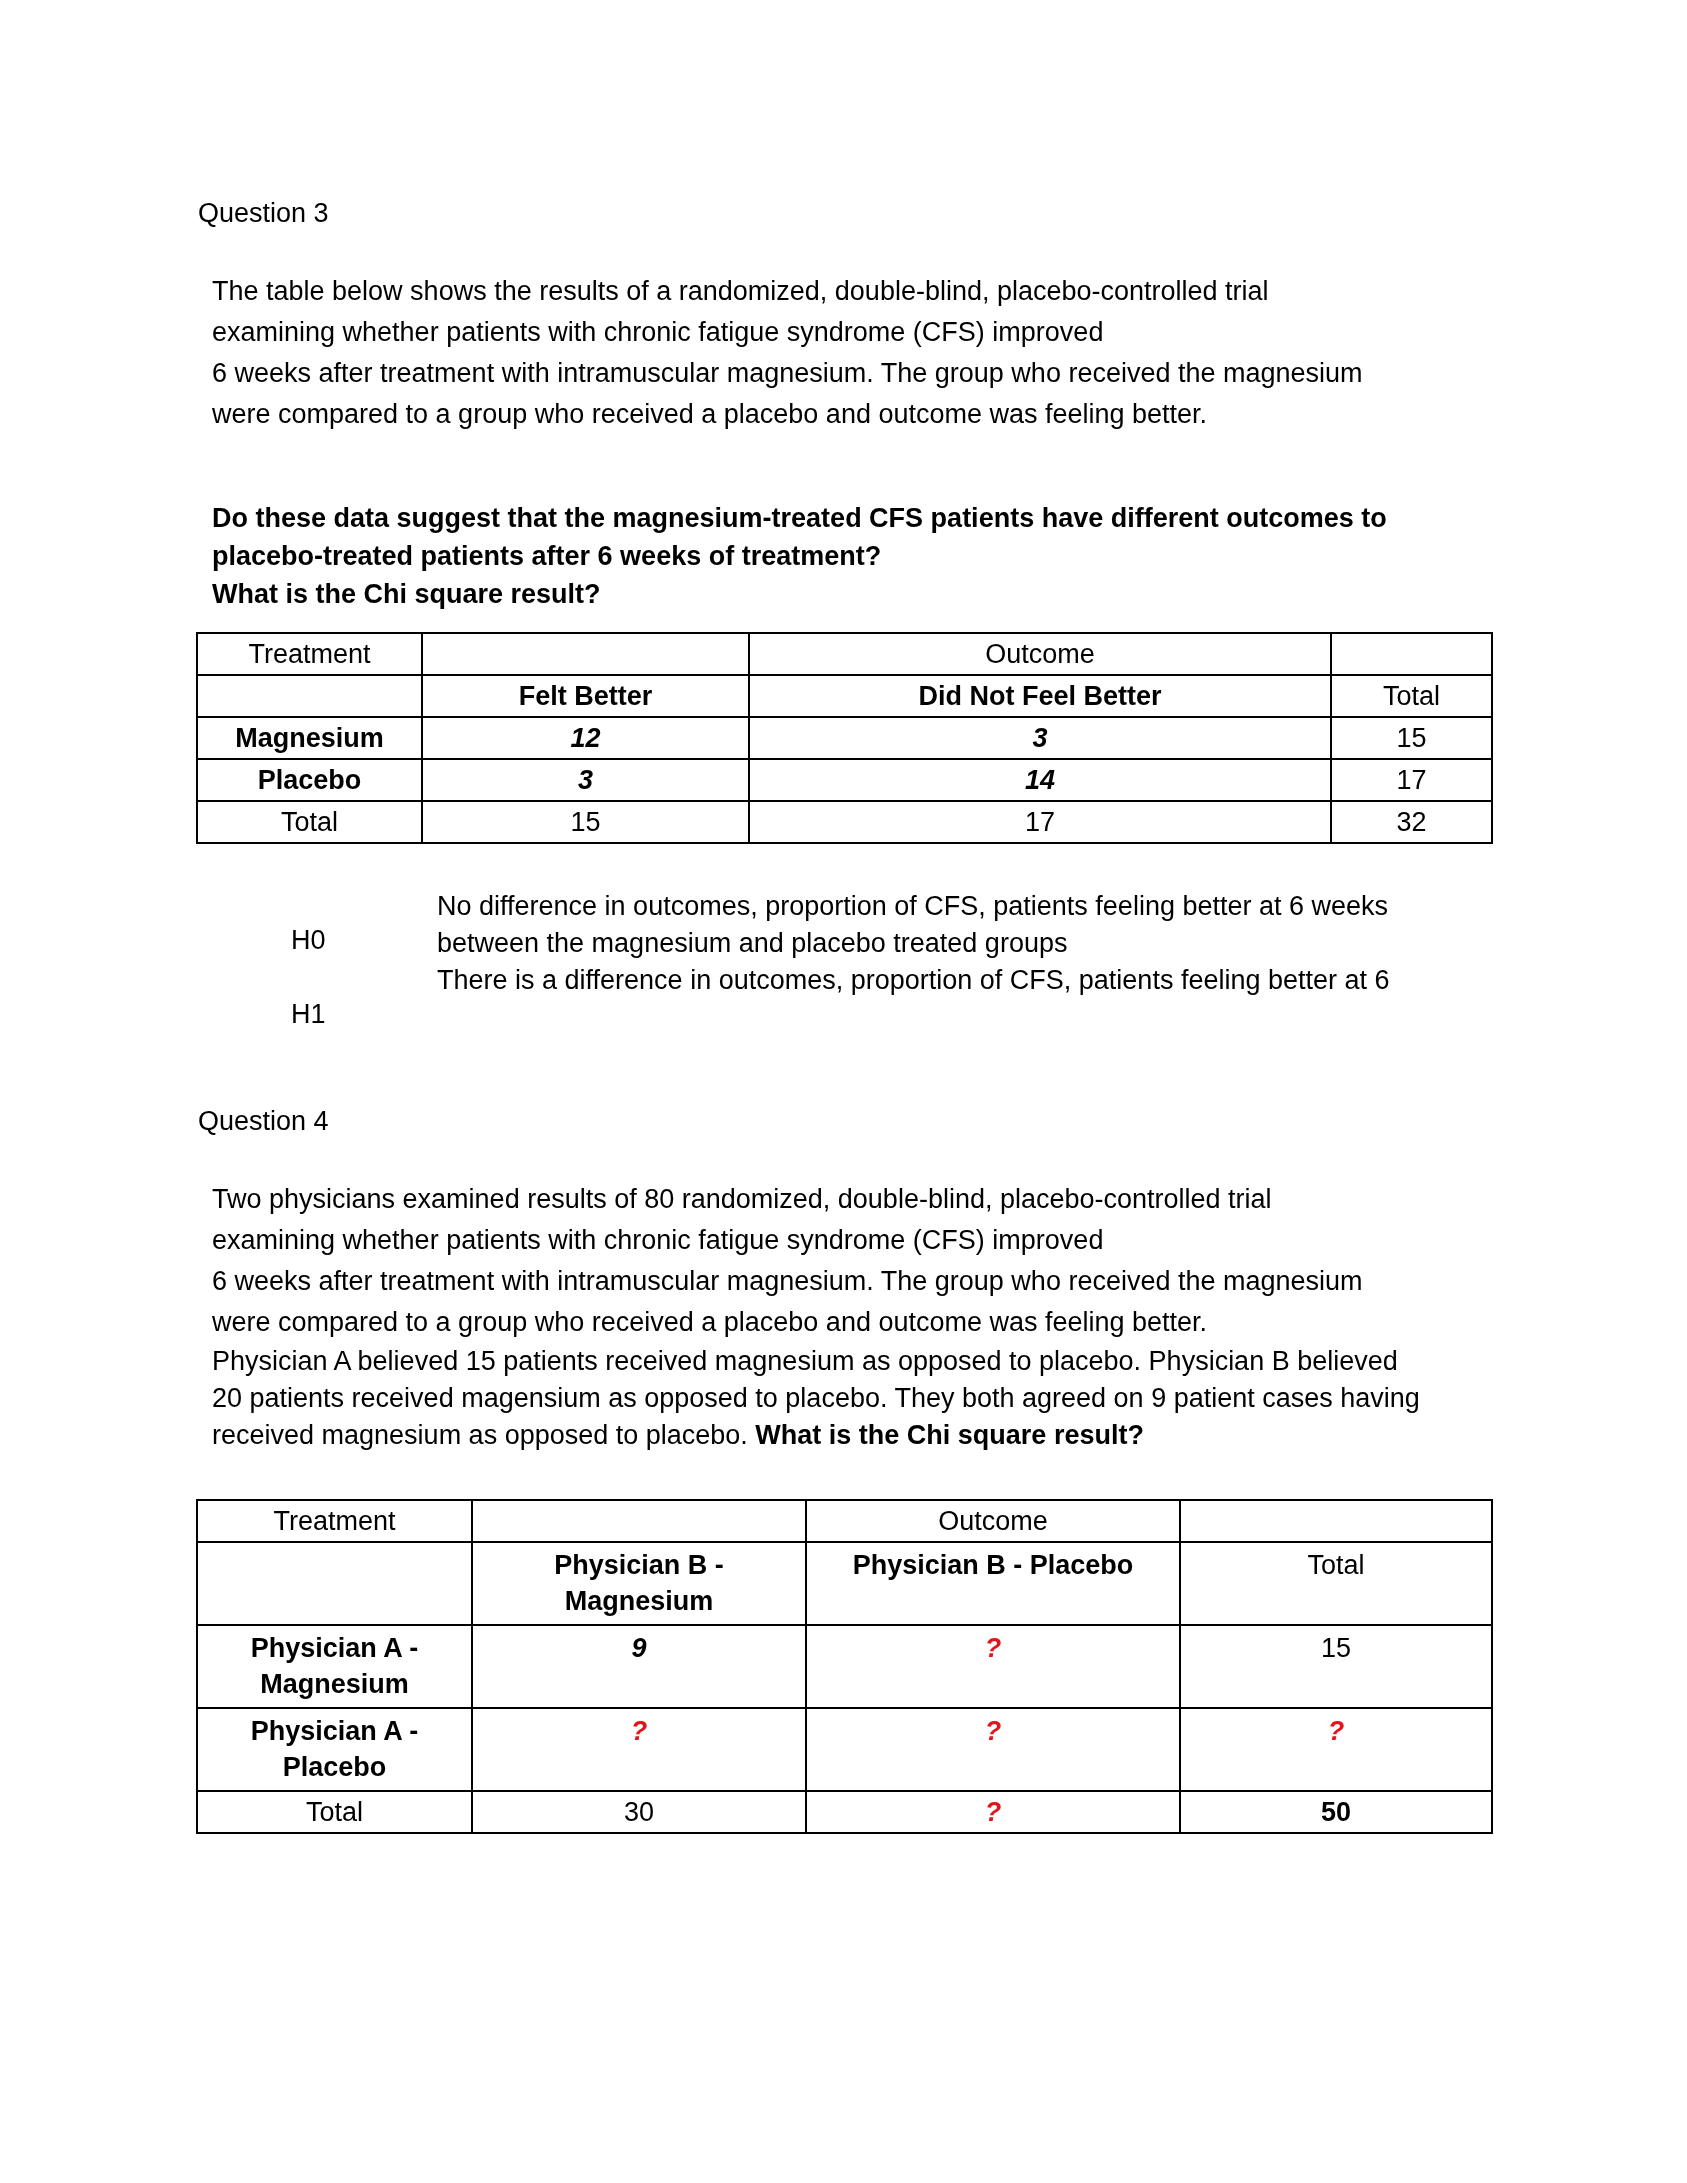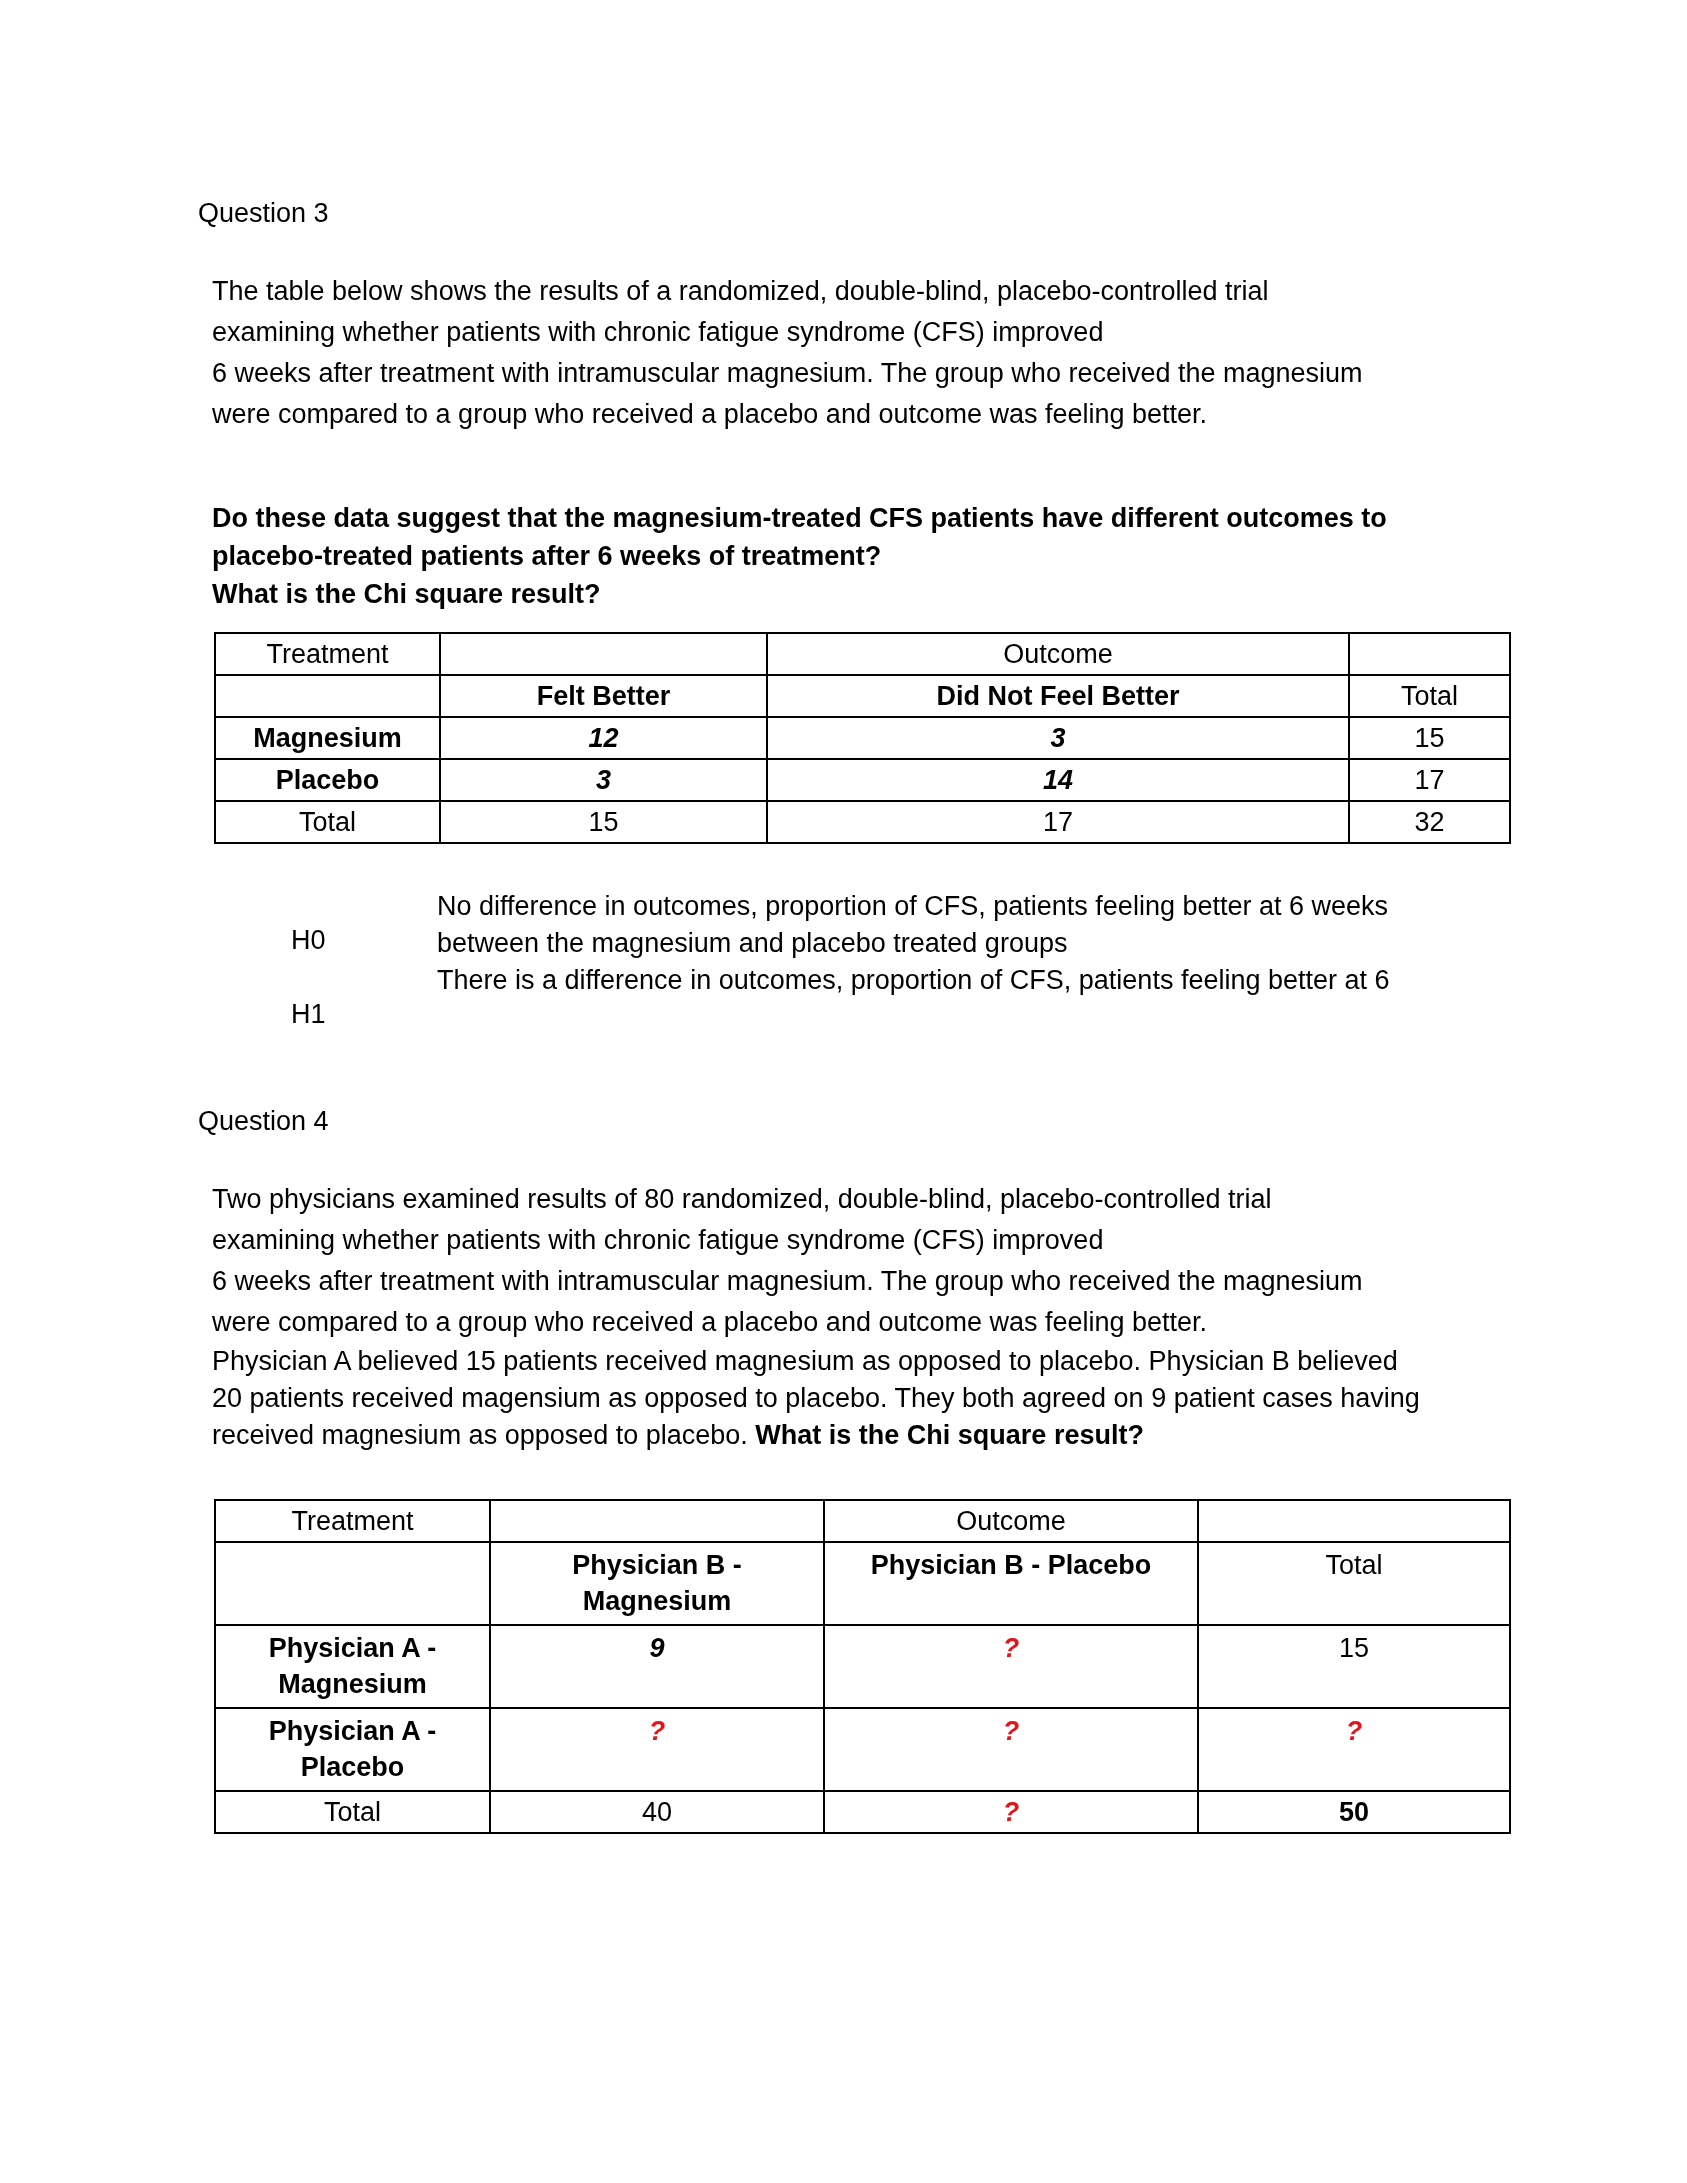--- a/index.html
+++ b/index.html
@@ -13,21 +13,20 @@
   .q-title { left: 198px; font-size: 27px; }
   .para { left: 212px; width: 1270px; line-height: 41px; font-size: 27px; }
   .para .line { display: block; white-space: nowrap; }
   .bold { font-weight: bold; }
   .bq { left: 212px; width: 1270px; font-size: 27px; font-weight: bold; margin-top: 24px; }
   .bq .line { display: block; white-space: nowrap; line-height: 38px; }
 
   table.ct {
     position: absolute; border-collapse: collapse; table-layout: fixed;
     font-size: 27px;
-    margin-left: 18px;
   }
   table.ct td {
     border: 2px solid #000; text-align: center; padding: 0; vertical-align: top;
   }
   table.ct td.mid { vertical-align: middle; }
   .it { font-style: italic; font-weight: bold; }
   .red { color: #e3151a; font-style: italic; font-weight: bold; }
 
   .hyp-label { left: 291px; font-size: 27px; }
   .hyp-text { left: 437px; font-size: 27px; line-height: 37px; white-space: nowrap; }
@@ -143,19 +142,19 @@
     <td style="padding-top:4px; line-height:36px;">15</td>
   </tr>
   <tr style="height:83px;">
     <td class="bold" style="padding:4px 33px 0; line-height:36px;">Physician A - Placebo</td>
     <td class="red" style="padding-top:4px; line-height:36px;">?</td>
     <td class="red" style="padding-top:4px; line-height:36px;">?</td>
     <td class="red" style="padding-top:4px; line-height:36px;">?</td>
   </tr>
   <tr style="height:42px;">
     <td class="mid">Total</td>
-    <td class="mid">40</td>
+    <td class="mid">30</td>
     <td class="mid red">?</td>
     <td class="mid bold">50</td>
   </tr>
 </tbody>
   </table>
 
 
 </body></html>

